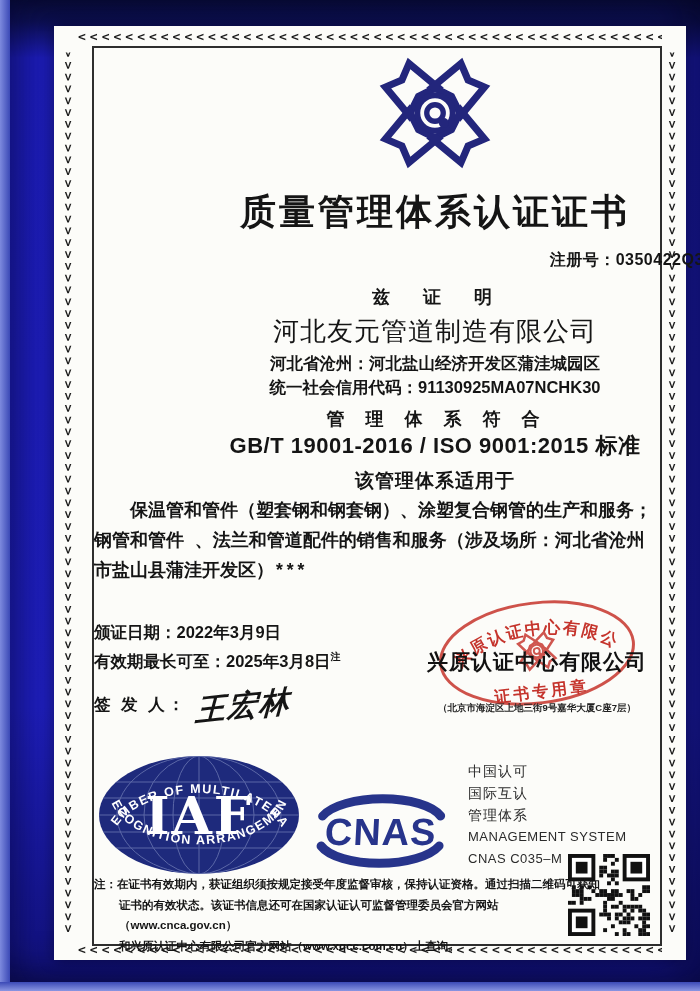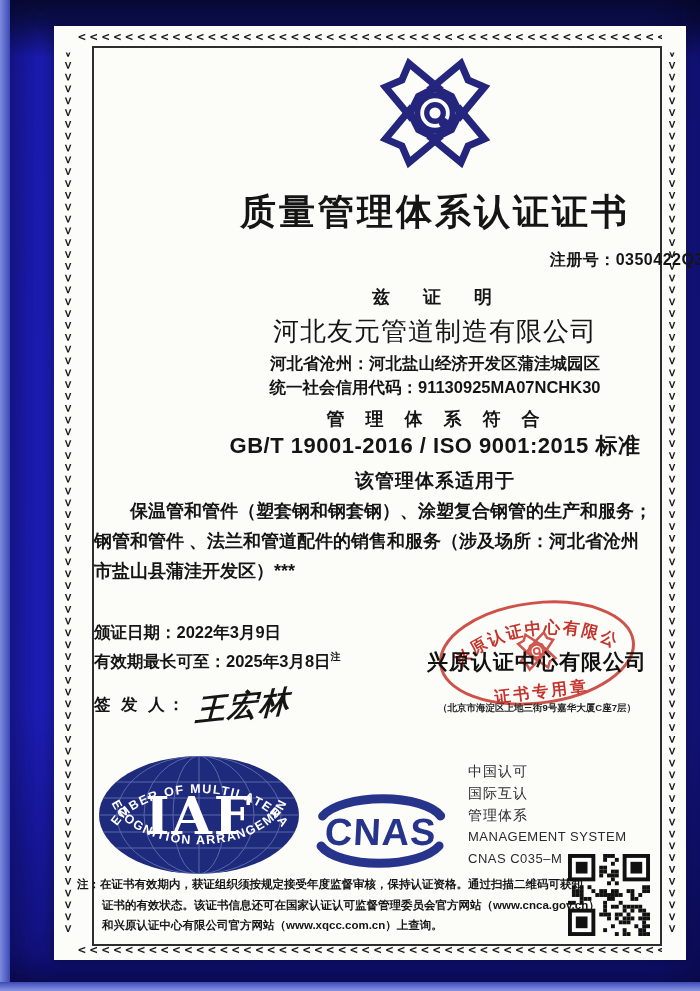--- a/index.html
+++ b/index.html
@@ -29,21 +29,21 @@
   .emblem{color:#23267c;}
   .title{top:140px;font-size:36px;font-weight:bold;letter-spacing:3px;}
   .reg{top:202px;right:2px;font-size:16px;font-weight:bold;letter-spacing:.5px;}
   .attest{top:237px;font-size:18px;font-weight:bold;letter-spacing:6px;word-spacing:16px;}
   .company{top:266px;font-size:26px;font-weight:normal;letter-spacing:1px;}
   .addr{top:305px;font-size:16.5px;font-weight:bold;}
   .code{top:329px;font-size:16.5px;font-weight:bold;}
   .conform{top:359px;font-size:18px;font-weight:bold;letter-spacing:4px;word-spacing:8px;}
   .standard{top:383px;font-size:22px;font-weight:bold;letter-spacing:.5px;}
   .applies{top:420px;font-size:19px;font-weight:bold;letter-spacing:1px;}
-  .scope{top:448px;left:0;width:566px;font-size:18px;font-weight:bold;line-height:30px;text-align:left;}
+  .scope{top:448px;left:0;width:566px;font-size:18px;font-weight:bold;line-height:30px;text-align:left;font-family:Liberation Mono, monospace;}
   .scope .indent{text-indent:2em;}
   .issue{top:574px;left:0;font-size:16.5px;font-weight:bold;}
   .valid{top:602px;left:0;font-size:16.5px;font-weight:bold;}
   .valid sup{font-size:10px;}
   .signer{top:638px;left:0;font-size:16.5px;font-weight:bold;letter-spacing:3px;}
   .signature{display:inline-block;font-family:"DejaVu Serif",serif;font-style:italic;
     font-weight:bold;font-size:30px;letter-spacing:3px;transform:rotate(-6deg) skewX(-8deg);
     margin-left:8px;vertical-align:-6px;letter-spacing:2px;}
   .issuer-block{top:548px;left:306px;width:274px;height:130px;}
   .issuer-seal{position:absolute;top:0;left:32px;}
@@ -51,21 +51,21 @@
     font-size:21px;font-weight:bold;color:#111;letter-spacing:1px;}
   .issuer-addr{position:absolute;top:106px;left:0;width:100%;text-align:center;
     font-size:9.5px;font-weight:bold;color:#222;}
   .iaf{top:706px;left:2px;}
   .cnas{top:742px;left:216px;}
   .cnas-text{top:712px;left:374px;width:192px;color:#2b2b2b;text-align:left;}
   .cnas-text .zh{font-size:14px;line-height:22px;letter-spacing:1px;}
   .cnas-text .en{font-size:13px;line-height:22px;letter-spacing:.5px;}
   .qr{top:806px;left:474px;}
   .note{top:826px;left:0;width:514px;font-size:11.5px;font-weight:bold;line-height:20.5px;
-    text-align:left;padding-left:8px;box-sizing:border-box;}
+    text-align:left;padding-left:25px;box-sizing:border-box;}
   .note .first{margin-left:-25px;}
 </style>
 </head>
 <body>
 
 <svg width="0" height="0" style="position:absolute" aria-hidden="true">
   <symbol id="xq-logo" viewBox="0 0 100 100">
     <g fill="none" stroke="currentColor" stroke-width="6" stroke-linejoin="miter">
       <path d="M52 28 L28 8 L22 22 L8 28 L28 52 L36 36 Z"></path>
       <path d="M52 28 L28 8 L22 22 L8 28 L28 52 L36 36 Z" transform="rotate(90 50 50)"></path>

